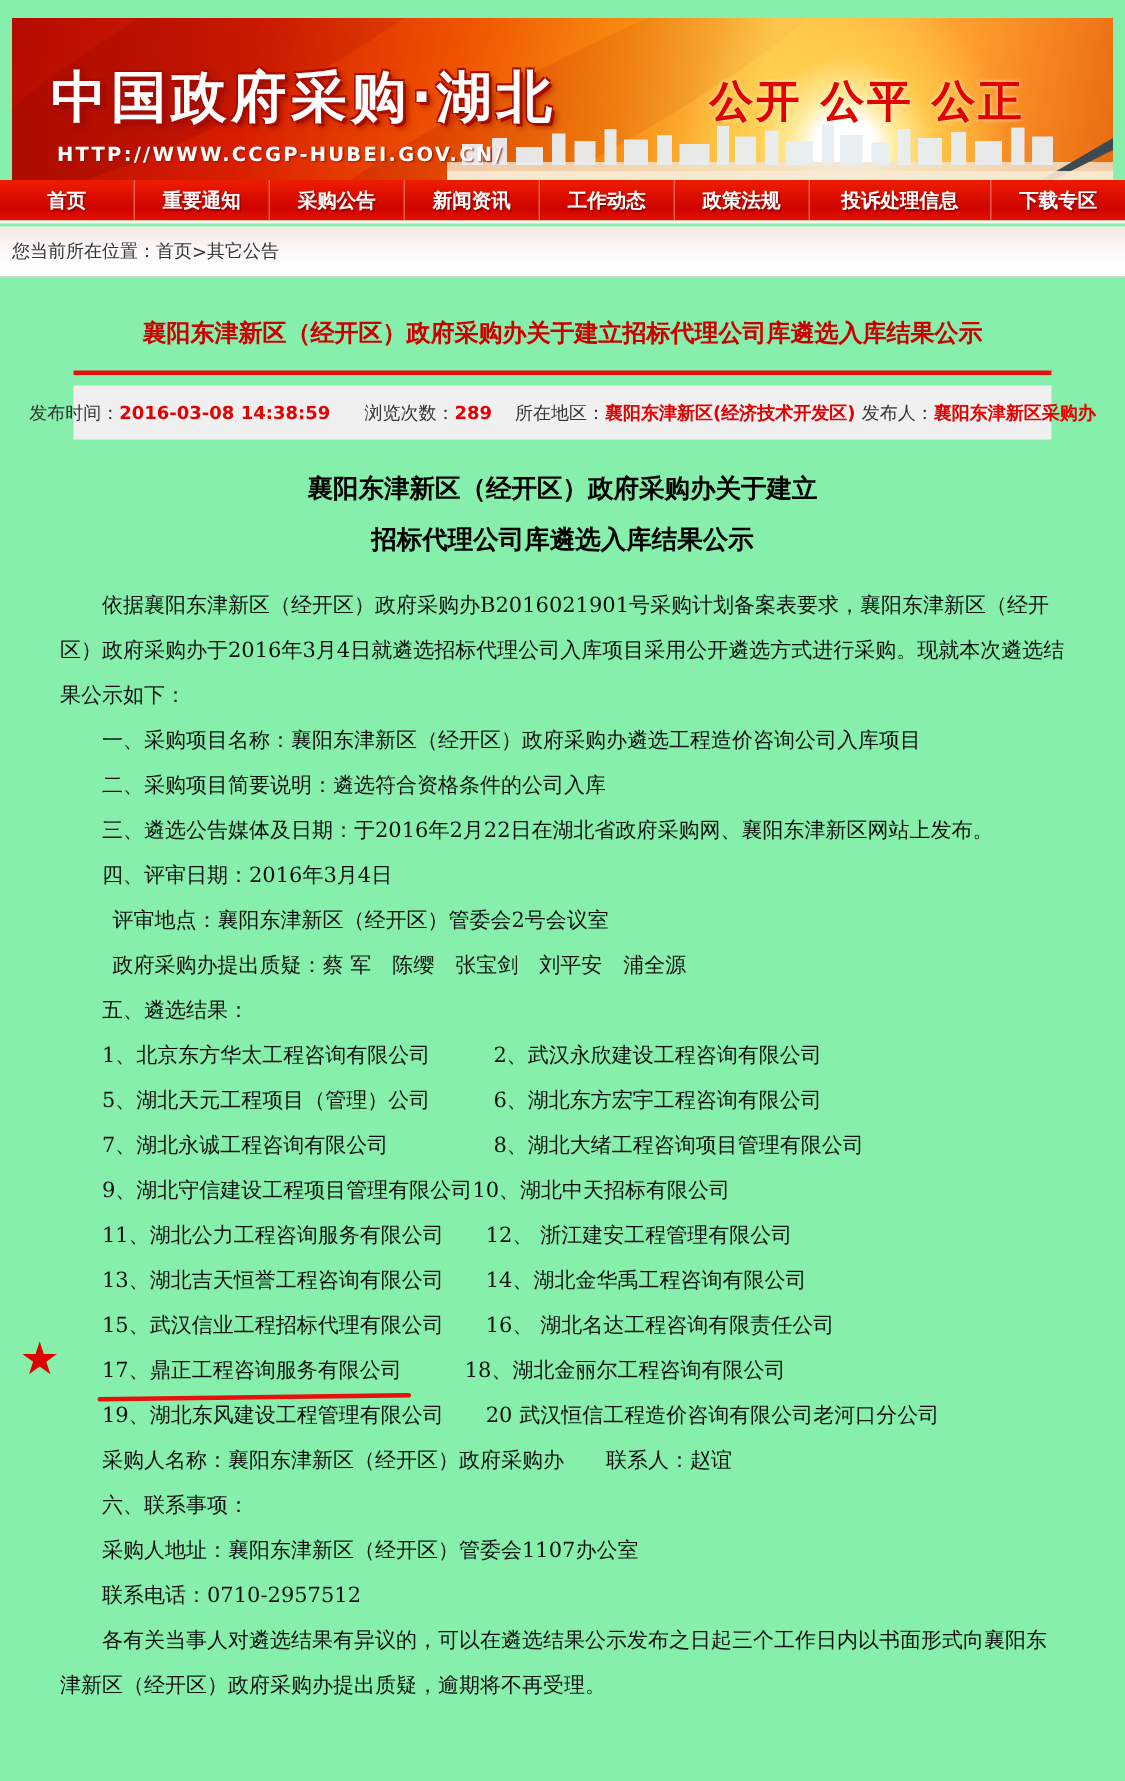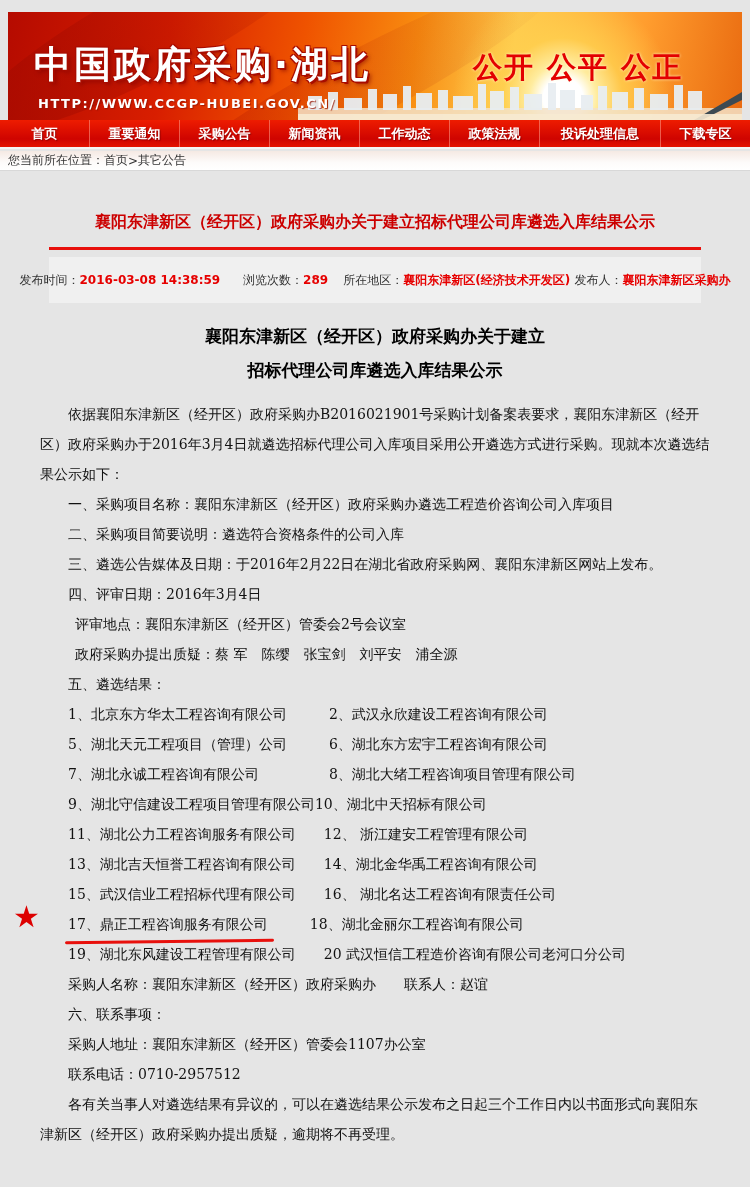--- a/index.html
+++ b/index.html
@@ -1,17 +1,17 @@
 <!DOCTYPE html>
 <html><head>
 <meta charset="utf-8">
 <style>
   * { margin:0; padding:0; box-sizing:border-box; }
   body { background:#ffffff; font-family:"DejaVu Sans","Liberation Sans",sans-serif; }
-  .page { width:750px; height:1187px; margin:0 auto; background:#e5e5e5; position:relative; overflow:hidden; }
+  .page { width:750px; height:1187px; margin:0 auto; background:#86efac; position:relative; overflow:hidden; }
 
   
   .header { position:absolute; left:8px; top:12px; width:734px; height:108px; overflow:hidden;
     background:
       radial-gradient(circle at 555px 86px, #ffffff 0 20px, #ffec9e 34px, rgba(255,210,80,.75) 60px, rgba(255,170,40,0) 110px),
       linear-gradient(100deg, #b50b00 0%, #d81e00 22%, #ef5300 40%, #f88c10 55%, #ffc94d 68%, #ff9d2e 85%, #e96a10 100%);
   }
   .streak { position:absolute; background:linear-gradient(90deg, rgba(160,10,0,.55), rgba(255,90,20,0)); transform:rotate(-28deg); border-radius:50%; }
   .s1 { left:-60px; top:-30px; width:420px; height:90px; }
   .s2 { left:120px; top:40px; width:460px; height:70px; opacity:.5; }
@@ -26,32 +26,32 @@
   
   .nav { position:absolute; left:0; top:120px; width:750px; height:29px; display:flex;
     background:linear-gradient(#ee1c00, #cf0400 70%, #e41200); border-bottom:2px solid #f4f4f4; }
   .nav-item { flex:1 1 0; display:flex; align-items:center; justify-content:center;
     color:#fff; font-weight:bold; font-size:13px; cursor:pointer; border-right:1px solid rgba(255,160,140,.55);
     text-shadow:1px 1px 1px rgba(120,0,0,.7); }
   .nav-item.wide { flex:1.35 1 0; }
   .nav-item:last-child { border-right:none; }
 
   
-  .breadcrumb { position:absolute; left:0; top:151px; width:750px; height:20px;
+  .breadcrumb { position:absolute; left:0; top:151px; width:750px; height:34px;
     background:linear-gradient(#f5e9e3, #fdfbfa 60%, #ffffff); border-bottom:1px solid #d8d8d8;
     display:flex; align-items:center; padding-left:8px; font-size:12px; color:#333; }
   .breadcrumb a { color:#333; text-decoration:none; cursor:pointer; }
 
   
   .article { position:absolute; left:0; top:186px; width:750px; padding:0 40px;
     font-family:"DejaVu Serif","Liberation Serif",serif; color:#111; }
   .page-title { margin-top:20px; text-align:center; color:#cc0000; font-weight:bold; font-size:16px; line-height:32px;
     font-family:"DejaVu Sans","Liberation Sans",sans-serif; }
   .red-divider { margin:9px auto 0; width:652px; height:3px; background:#e8100c; }
-  .meta-bar { margin:7px auto 0; width:652px; height:46px; background:#f0f0f0;
+  .meta-bar { margin:7px auto 0; width:652px; height:36px; background:#f0f0f0;
     display:flex; align-items:center; justify-content:center; font-size:12px; color:#333;
     font-family:"DejaVu Sans","Liberation Sans",sans-serif; white-space:pre; }
   .meta-bar .v { color:#e60000; font-weight:bold; }
   .doc-title { margin-top:16px; text-align:center; font-weight:bold; font-size:17px; line-height:34px; color:#000; }
   .body-text { margin-top:12px; font-size:14px; }
   .body-text p { line-height:30px; white-space:pre-wrap; }
   .indent2 { text-indent:2em; }
   .pl1 { padding-left:28px; }
   .pl2 { padding-left:35px; }
   .row17 { position:relative; }

